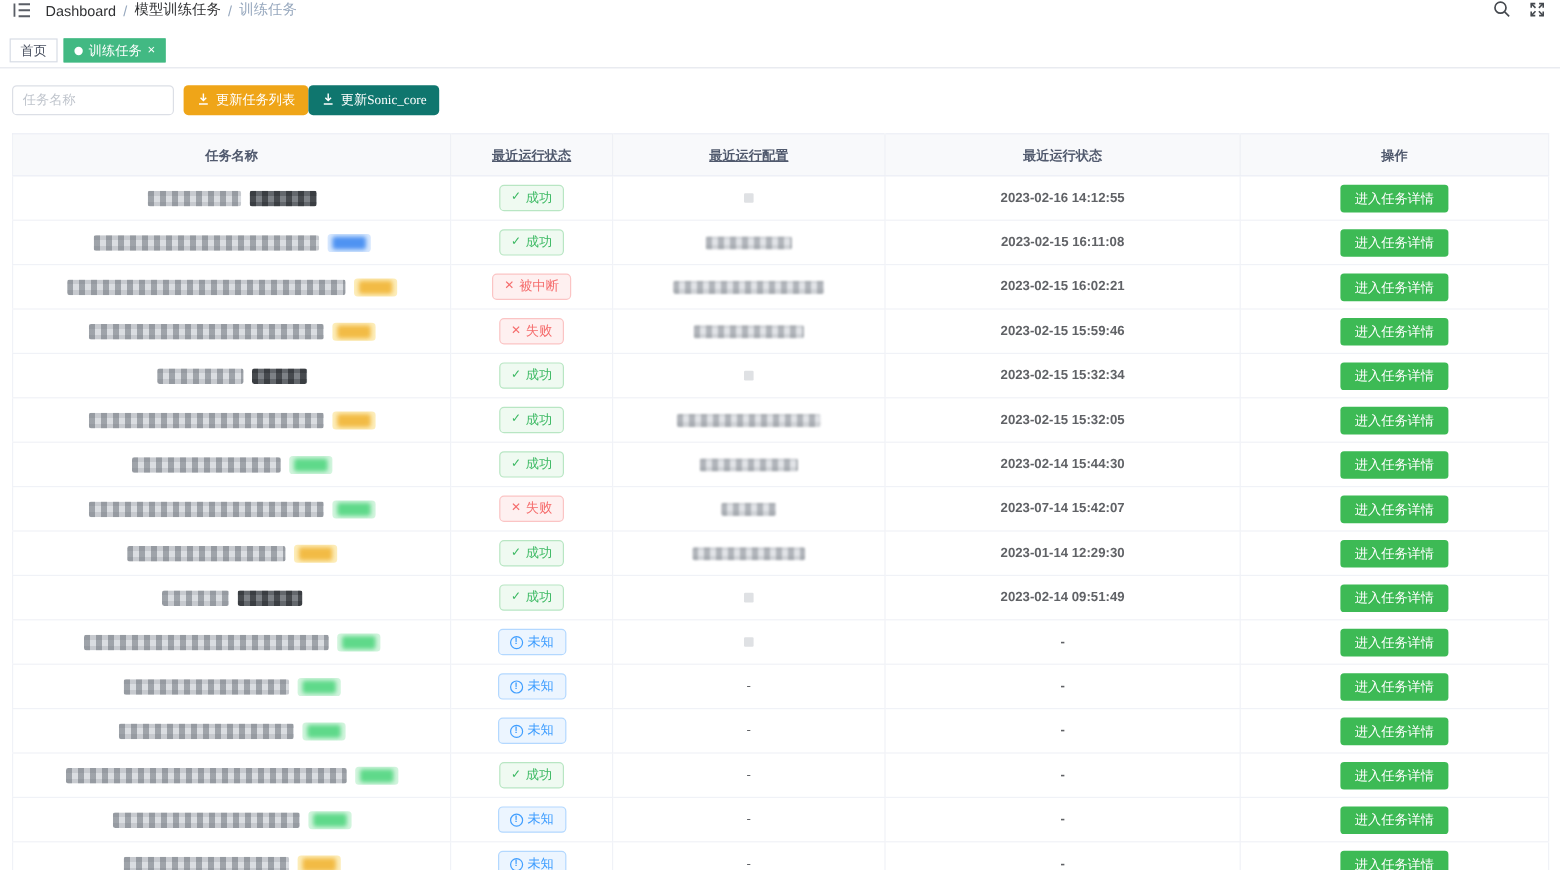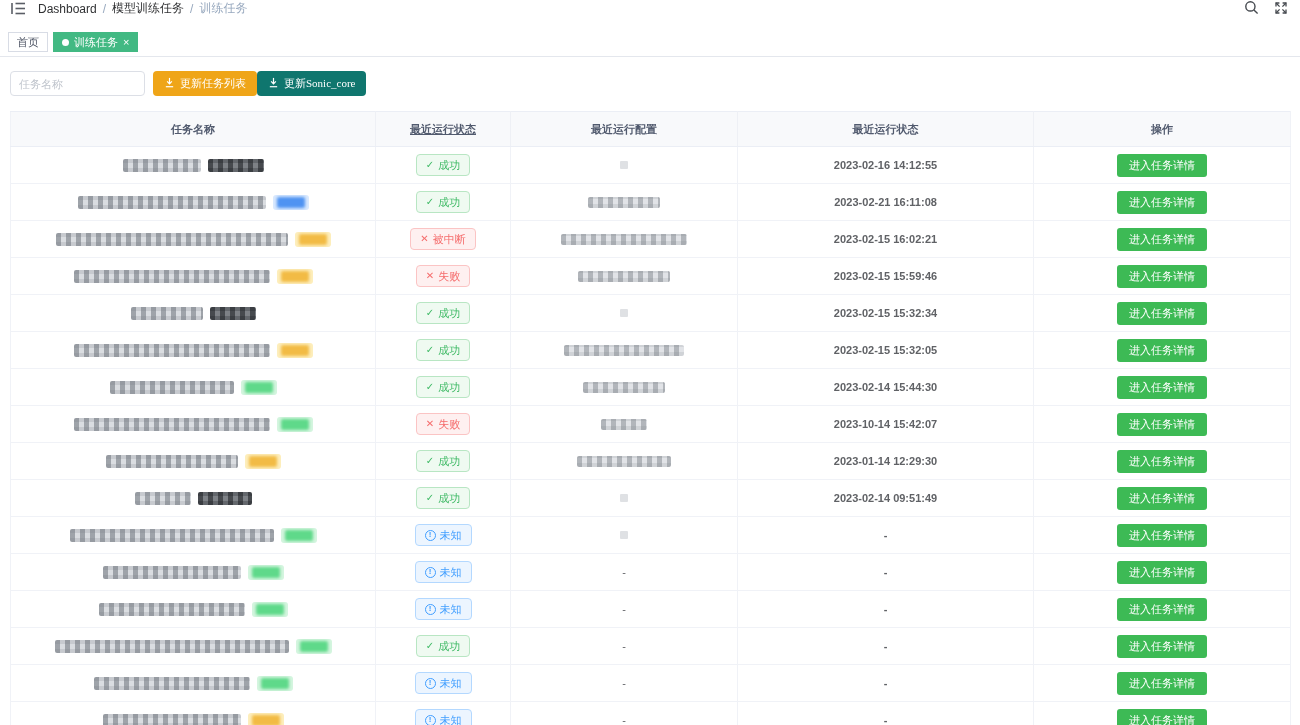--- a/index.html
+++ b/index.html
@@ -37,21 +37,21 @@
   .btn-info{background:#0f766e;}
 
   
   table.grid{margin-top:15px;width:1280px;border-collapse:collapse;table-layout:fixed;
     border:1px solid #f0f2f7;border-top:1px solid #ebeef5;}
   .grid th{height:35px;background:#f8f9fb;font-size:11px;font-weight:bold;color:#515a6e;
     border-bottom:1px solid #ebeef5;border-right:1px solid #eef0f5;text-align:center;}
   .grid th:last-child,.grid td:last-child{border-right:none;font-family:Liberation Serif, serif;}
   .grid td{height:37px;border-bottom:1px solid #f0f2f7;border-right:1px solid #f0f2f7;
     text-align:center;vertical-align:middle;font-size:11px;color:#606266;background:#fff;}
-  .col-name{width:365px;}.col-status{width:135px;text-decoration:underline;}.col-config{width:227px;}
+  .col-name{width:365px;}.col-status{width:135px;text-decoration:underline;}.col-config{width:227px;text-decoration:underline;}
   .col-time{width:296px;}.col-action{width:257px;}
 
   .cellwrap{display:flex;align-items:center;justify-content:center;gap:7px;}
 
   
   .mosaic{height:13px;border-radius:2px;filter:blur(.6px);
     background:
       repeating-linear-gradient(90deg, rgba(110,116,124,.55) 0 5px, rgba(110,116,124,0) 5px 10px),
       repeating-linear-gradient(0deg, #c7cacf 0 4px, #dadde1 4px 9px);}
   .mosaic.dark{background:
@@ -203,21 +203,21 @@
           </td>
           <td><span class="badge badge-success">
               <span class="bico">✓</span>
               <span>成功</span>
             </span></td>
           <td>
             <div class="cellwrap">
               <div class="mosaic cfg" style="width: 72px;"></div>
             </div>
           </td>
-          <td><span class="time-text">2023-02-21 16:11:08</span></td>
+          <td><span class="time-text">2023-02-15 16:11:08</span></td>
           <td><button class="btn-detail">进入任务详情</button></td>
         </tr>
         <tr>
           <td>
             <div class="cellwrap">
               <div class="mosaic" style="width: 232px;"></div>
               <span class="pill pill-yellow"></span>
             </div>
           </td>
           <td><span class="badge badge-interrupted">
@@ -317,21 +317,21 @@
           </td>
           <td><span class="badge badge-failed">
               <span class="bico">✕</span>
               <span>失败</span>
             </span></td>
           <td>
             <div class="cellwrap">
               <div class="mosaic cfg" style="width: 46px;"></div>
             </div>
           </td>
-          <td><span class="time-text">2023-10-14 15:42:07</span></td>
+          <td><span class="time-text">2023-07-14 15:42:07</span></td>
           <td><button class="btn-detail">进入任务详情</button></td>
         </tr>
         <tr>
           <td>
             <div class="cellwrap">
               <div class="mosaic" style="width: 132px;"></div>
               <span class="pill pill-yellow"></span>
             </div>
           </td>
           <td><span class="badge badge-success">

